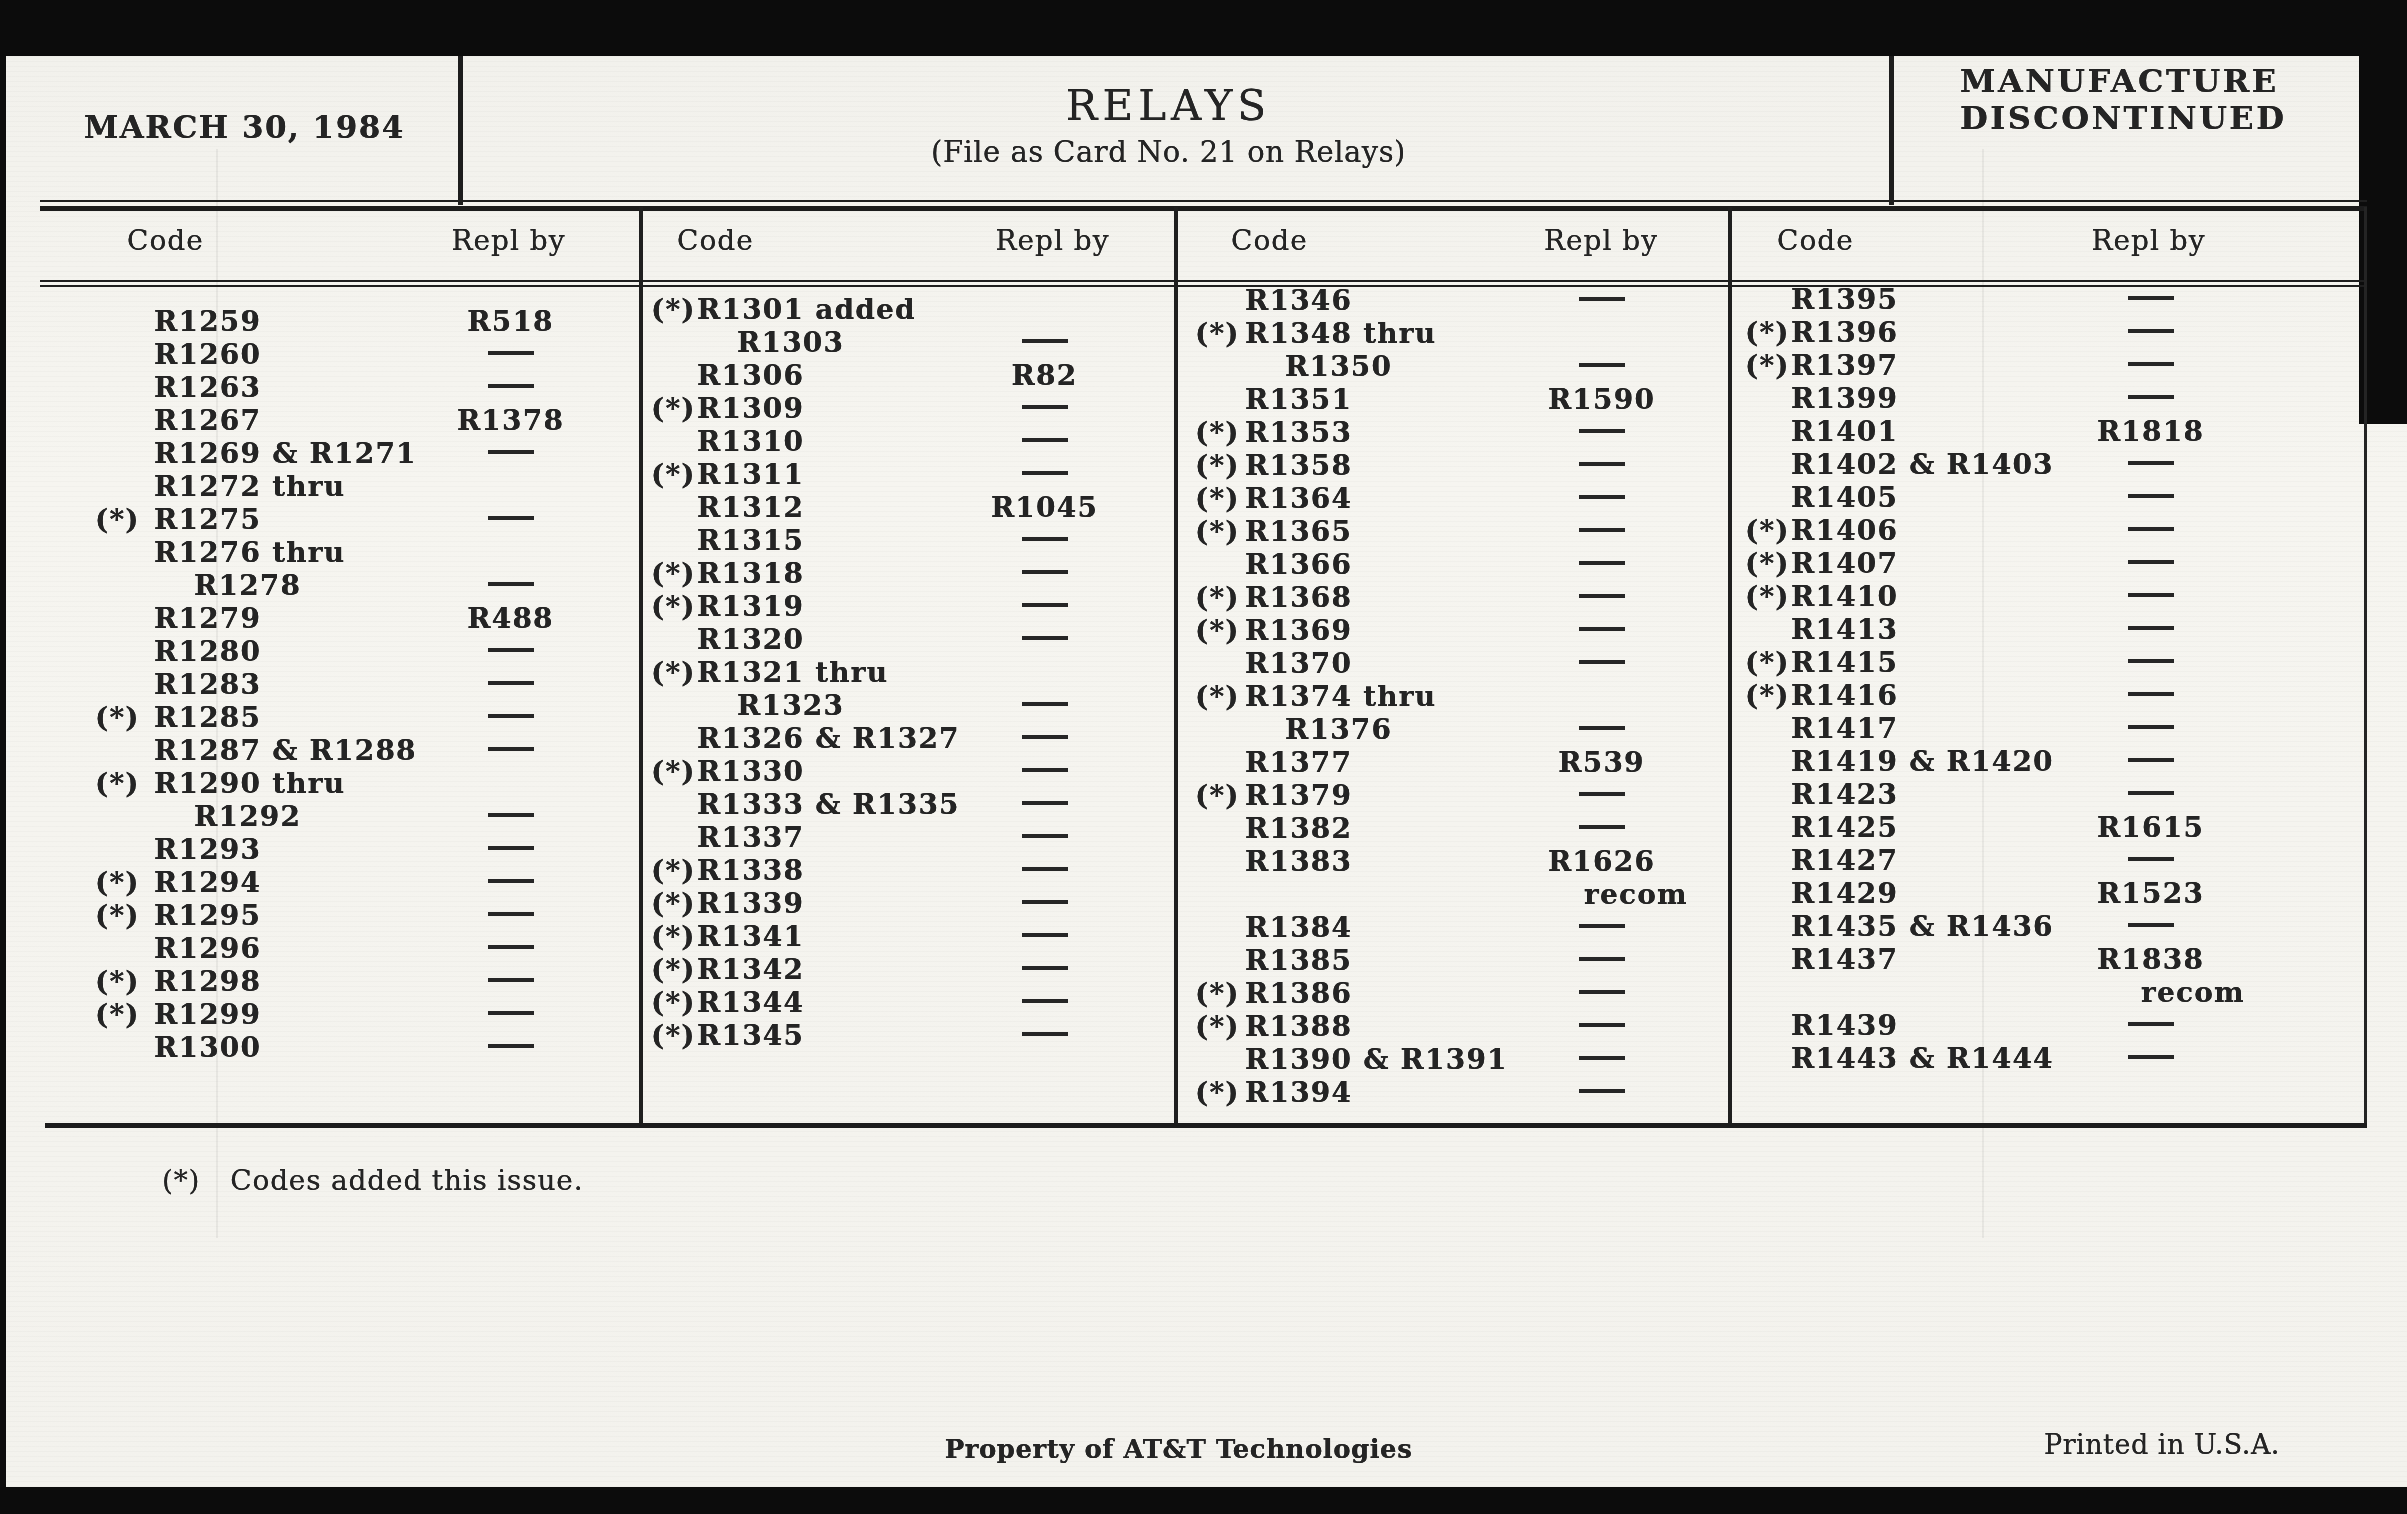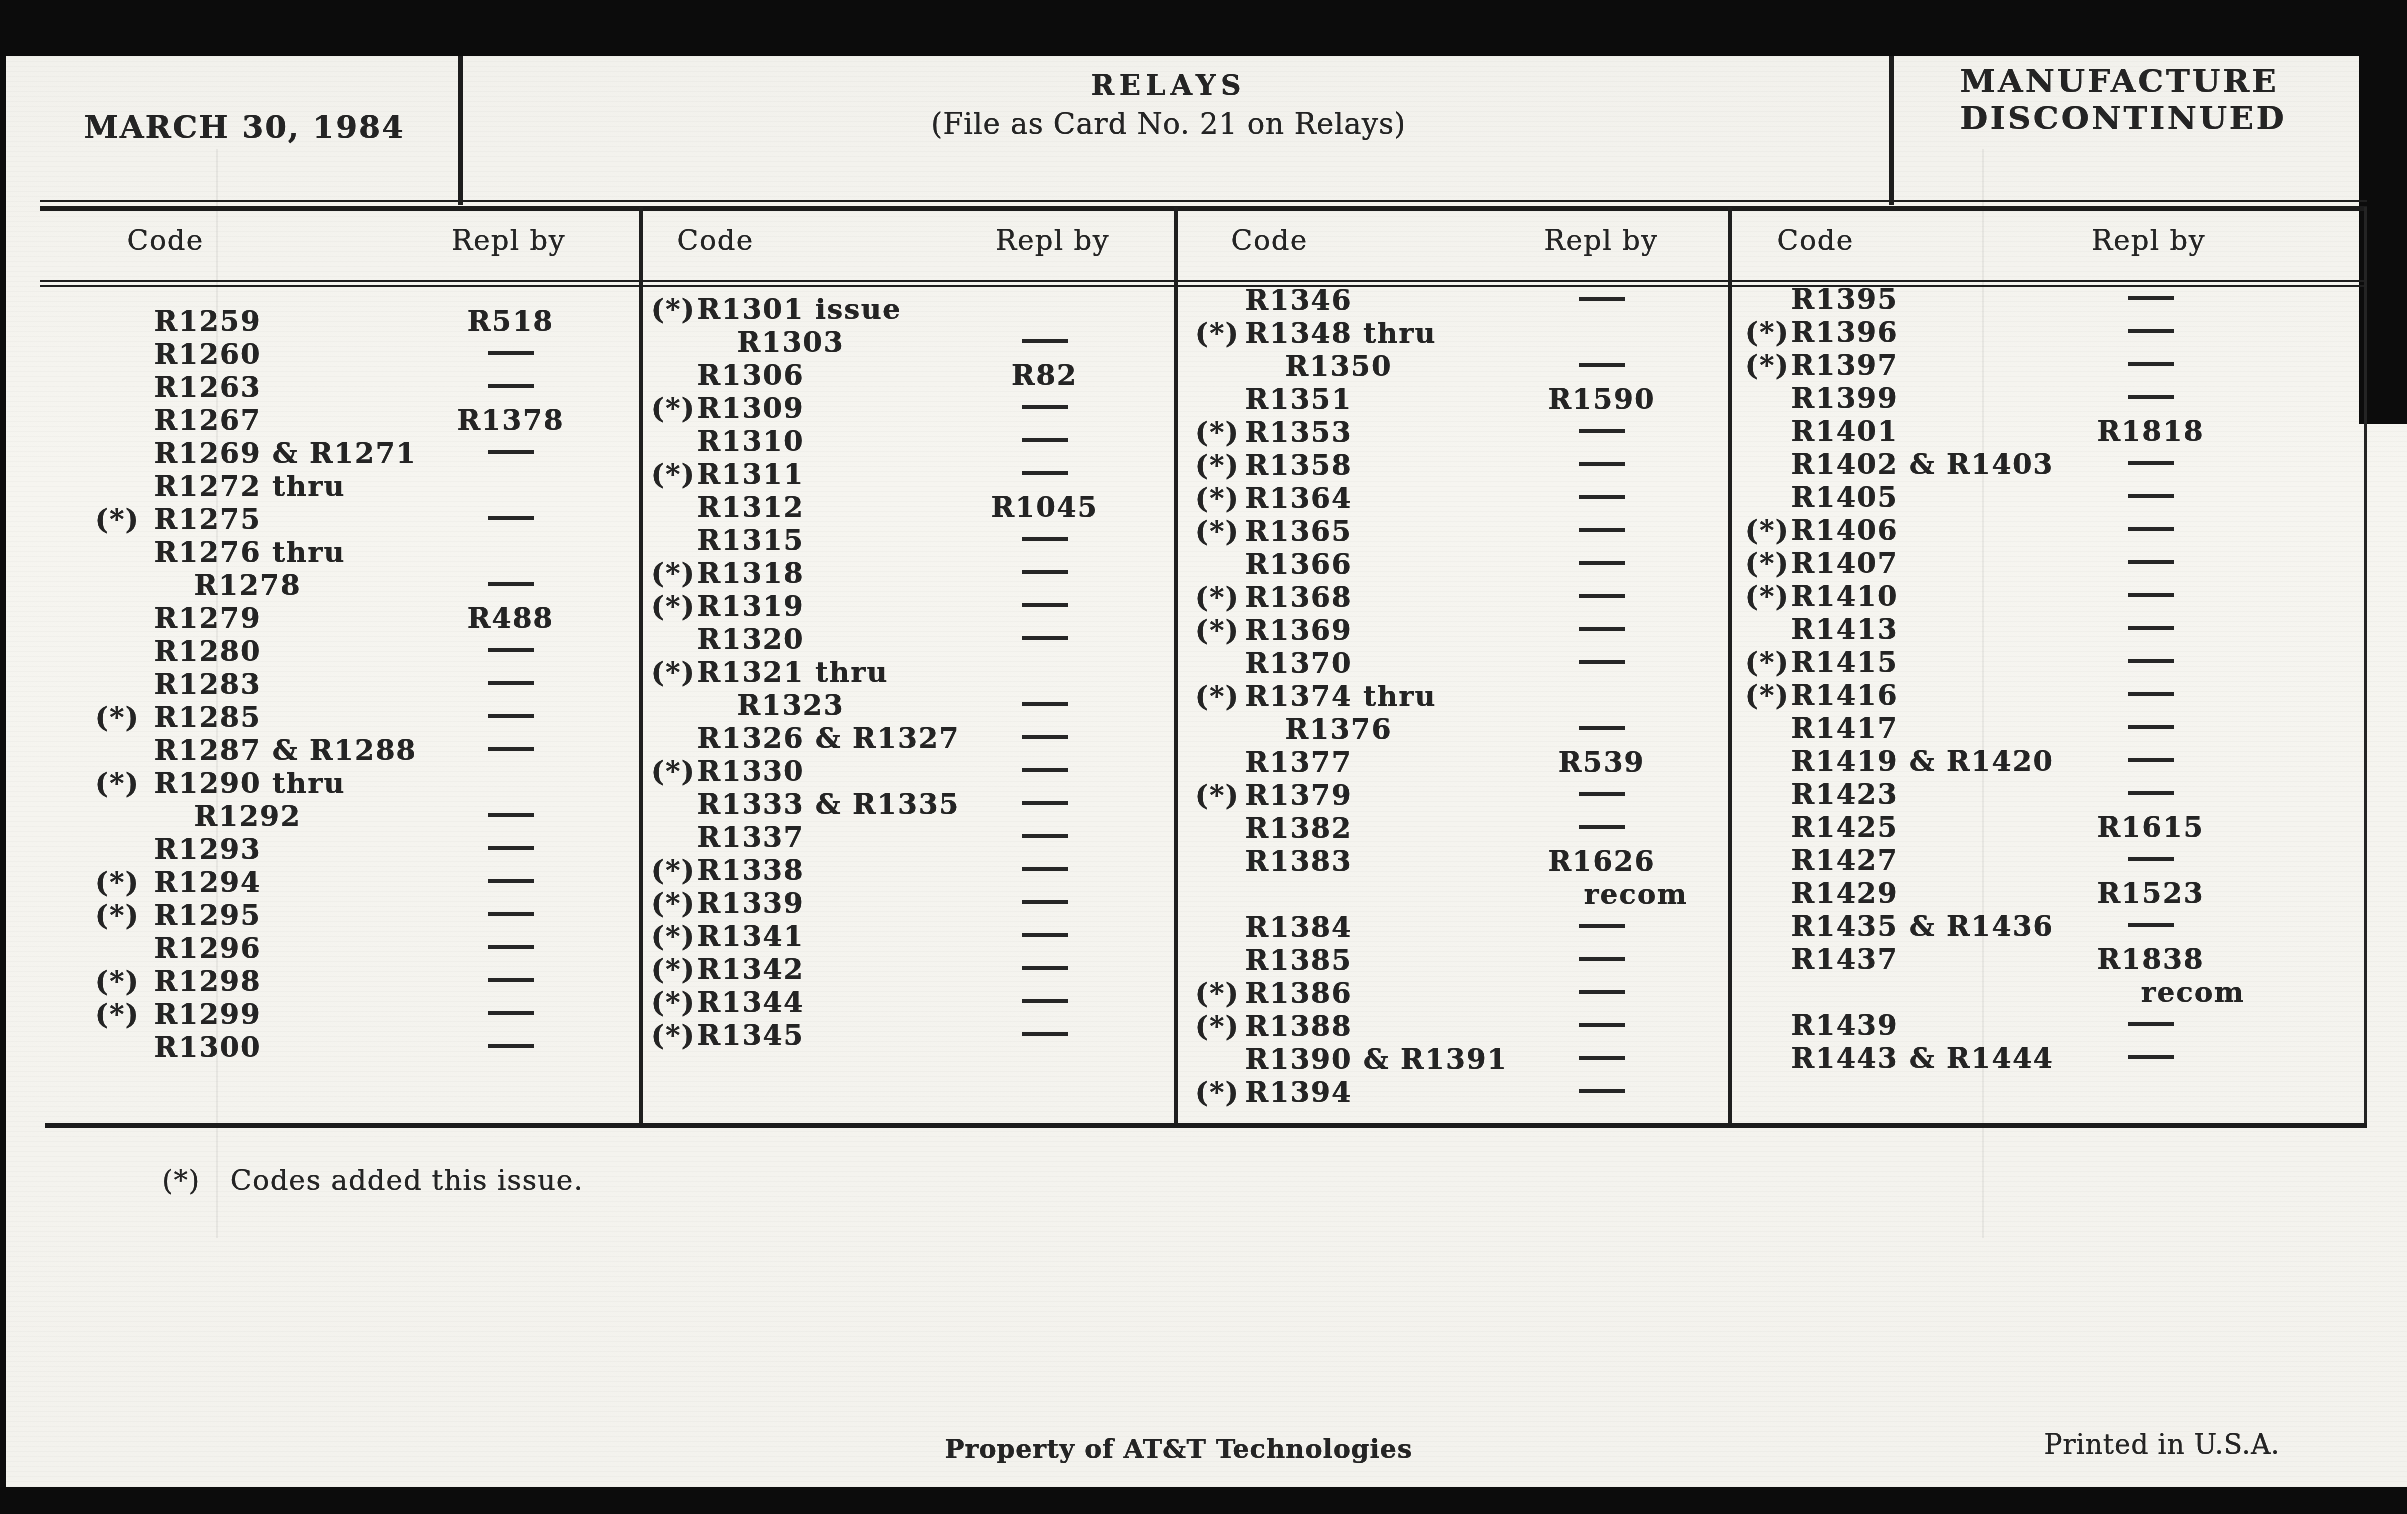--- a/index.html
+++ b/index.html
@@ -17,21 +17,21 @@
          background:linear-gradient(180deg,#f2f1ec,#f6f5f0 30%,#f3f2ed);}
   .paper::after{content:"";position:absolute;inset:0;
          background:repeating-linear-gradient(0deg,rgba(0,0,0,0.02) 0 1px,transparent 1px 5px);}
   .crease{top:149px;width:2px;height:1089px;background:rgba(0,0,0,0.05);}
 
   
   .date{left:84px;top:109px;font-size:31px;font-weight:700;letter-spacing:1.5px;}
   .vline{top:56px;width:5px;height:149px;background:#1d1d1d;}
   .v1{left:458px;} .v2{left:1889px;}
   .titleblock{left:896px;top:69px;width:545px;text-align:center;}
-  .title{font-size:28px;font-weight:700;letter-spacing:5px;}
+  .title{font-size:42px;font-weight:400;letter-spacing:5px;margin-top:12px;}
   .subtitle{font-size:29px;font-weight:400;letter-spacing:0.5px;margin-top:5px;}
   .rightblock{left:1960px;top:63px;font-size:32px;font-weight:700;letter-spacing:2.5px;line-height:37px;}
 
   
   .rule-top-thin{left:40px;top:200px;width:2327px;height:2px;background:#1f1f1f;}
   .rule-top{left:40px;top:206px;width:2327px;height:5px;background:#1c1c1c;}
   .rule-bottom{left:45px;top:1123px;width:2322px;height:5px;background:#1c1c1c;}
   .tbl{left:40px;top:207px;width:2327px;height:916px;display:flex;}
   .tgroup{position:relative;box-sizing:border-box;height:100%;}
   .tgroup:nth-child(1){width:599px;--code:114px;--star:55px;--replL:396px;--replW:149px;--rowsTop:98px;--thCode:87px;--thReplL:394px;--thReplW:149px;}
@@ -191,21 +191,21 @@
         </div>
       </div>
   </div>
   <div class="tgroup">
     <span class="th-code ink">Code</span>
     <span class="th-repl ink">Repl by</span>
     <div class="thead-rule"></div>
     <div class="rows">
         <div class="row">
           <span class="star">(*)</span>
-          <span class="code">R1301 issue</span>
+          <span class="code">R1301 added</span>
         </div>
         <div class="row indent">
           <span class="code">R1303</span>
           <span class="repl"><span class="dash"></span></span>
         </div>
         <div class="row">
           <span class="code">R1306</span>
           <span class="repl">R82</span>
         </div>
         <div class="row">

